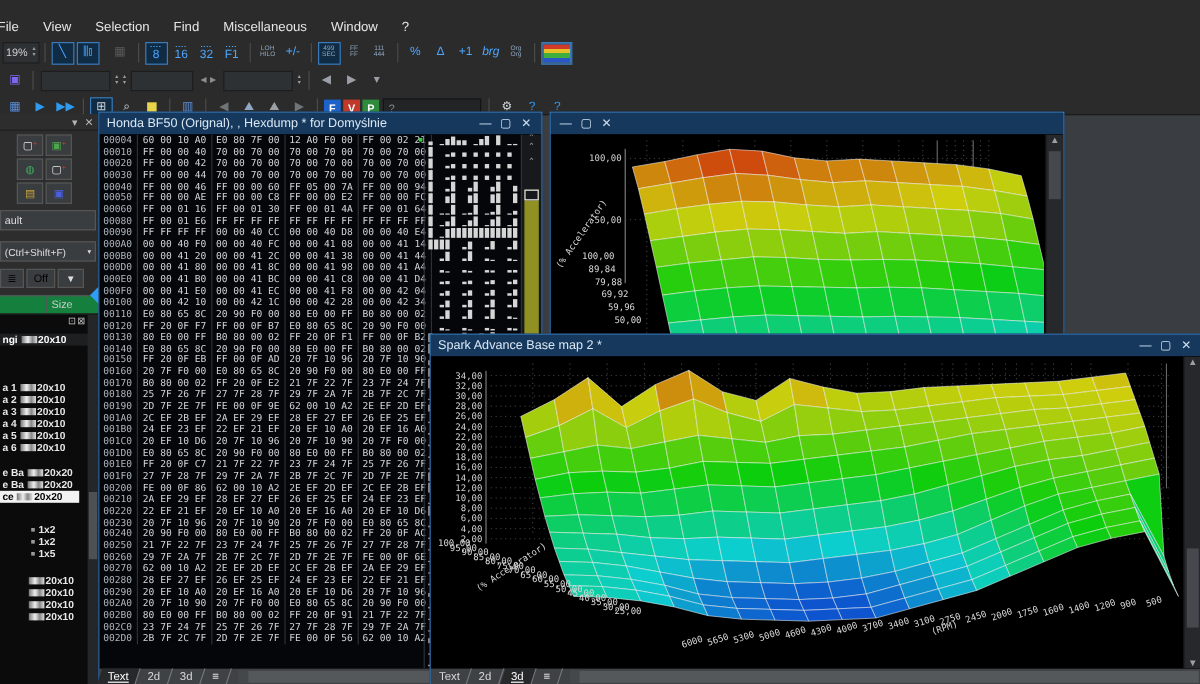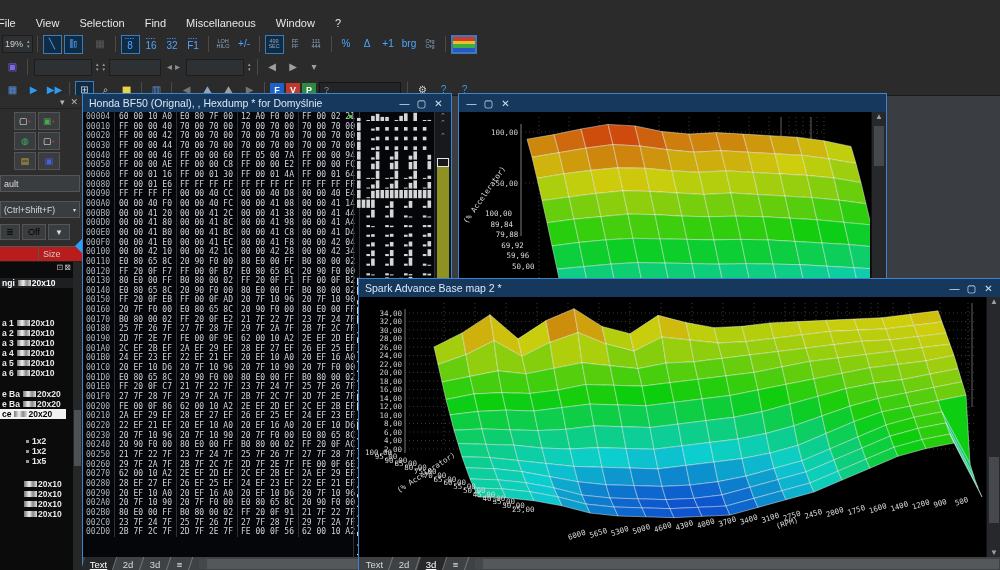--- a/index.html
+++ b/index.html
@@ -32,21 +32,21 @@
   .lbox{color:#fff;width:14px;height:14px;font-size:9px;font-weight:bold;display:flex;align-items:center;justify-content:center;margin:0 1px;}
   
   .sidebar{position:absolute;left:0;top:95px;width:82px;height:475px;background:#2d2d2d;border-right:1px solid #191919;}
   .sb-head{height:13px;display:flex;justify-content:flex-end;align-items:center;color:#b5b5b5;font-size:9px;gap:6px;padding:0 4px;border-bottom:1px solid #202020;}
   .sb-icons{display:flex;flex-wrap:wrap;width:66px;margin:3px 0 0 14px;gap:2px;}
   .sb-ic{width:20px;height:16px;background:#3a3d3f;border:1px solid #555;display:flex;align-items:center;justify-content:center;font-size:9px;}
   .sb-field{height:15px;background:#3a3d3f;border:1px solid #555;margin:5px 2px 0 0;color:#ddd;font-size:9px;display:flex;align-items:center;padding-left:3px;}
   .sb-drop{height:15px;background:#3a3d3f;border:1px solid #555;margin:9px 2px 0 0;color:#ddd;font-size:8.5px;display:flex;align-items:center;justify-content:space-between;padding:0 3px;}
   .sb-row{display:flex;margin:6px 2px 0 0;gap:2px;}
   .sb-row .sb-ic{height:14px;}
-  .sb-size{height:14px;background:#b91c1c;border-top:1px solid #555;border-bottom:1px solid #222;margin-top:6px;color:#ccc;font-size:9px;display:flex;align-items:center;}
+  .sb-size{height:14px;background:#15803d;border-top:1px solid #555;border-bottom:1px solid #222;margin-top:6px;color:#ccc;font-size:9px;display:flex;align-items:center;}
   .sb-size span{margin-left:38px;border-left:1px solid #555;padding-left:4px;height:100%;display:flex;align-items:center;}
   .sb-list{position:relative;background:#0b0b0b;height:318px;overflow:hidden;font-size:8.5px;color:#e8e8e8;}
   .li-tools{position:absolute;right:10px;top:1px;color:#c0c0c0;font-size:8px;letter-spacing:1px;}
   .lrow{height:10px;display:flex;align-items:center;white-space:nowrap;font-weight:bold;}
   .lrow .nm{margin-left:2px;}
   .lrow .sw{display:inline-block;width:13px;height:6px;margin:0 1px 0 3px;background:linear-gradient(90deg,#777,#eee 40%,#888 70%,#ddd);}
   .lrow .dt{display:inline-block;width:3px;height:3px;background:#9a9a9a;margin:0 3px 0 26px;}
   .lrow.sel{background:#f2f2f2;color:#000;width:66px;}
   .sb-scroll{position:absolute;right:0;top:0;width:9px;height:318px;background:#242628;}
   .sb-thumb{position:absolute;right:1px;width:7px;background:#4e5154;}
@@ -128,21 +128,21 @@
           <i>FF</i>
         </div>
         <div class="tb-btn" style="color: rgb(143, 166, 192);">
           <i>111</i>
           <i>444</i>
         </div>
         <div class="tb-sep"></div>
         <div class="tb-btn" style="color: rgb(77, 166, 255);">%</div>
         <div class="tb-btn" style="color: rgb(77, 166, 255);">Δ</div>
         <div class="tb-btn" style="color: rgb(77, 166, 255);">+1</div>
-        <div class="tb-btn" style="color: rgb(77, 166, 255);">brg</div>
+        <div class="tb-btn" style="color: rgb(77, 166, 255); font-style: italic;">brg</div>
         <div class="tb-btn" style="color: rgb(143, 166, 192);">
           <i>Org</i>
           <i>Org</i>
         </div>
         <div class="tb-sep"></div>
         <div class="tb-btn tog">
           <div class="grad"></div>
         </div>
       </div>
     <div class="tb short" id="tbrow2">

